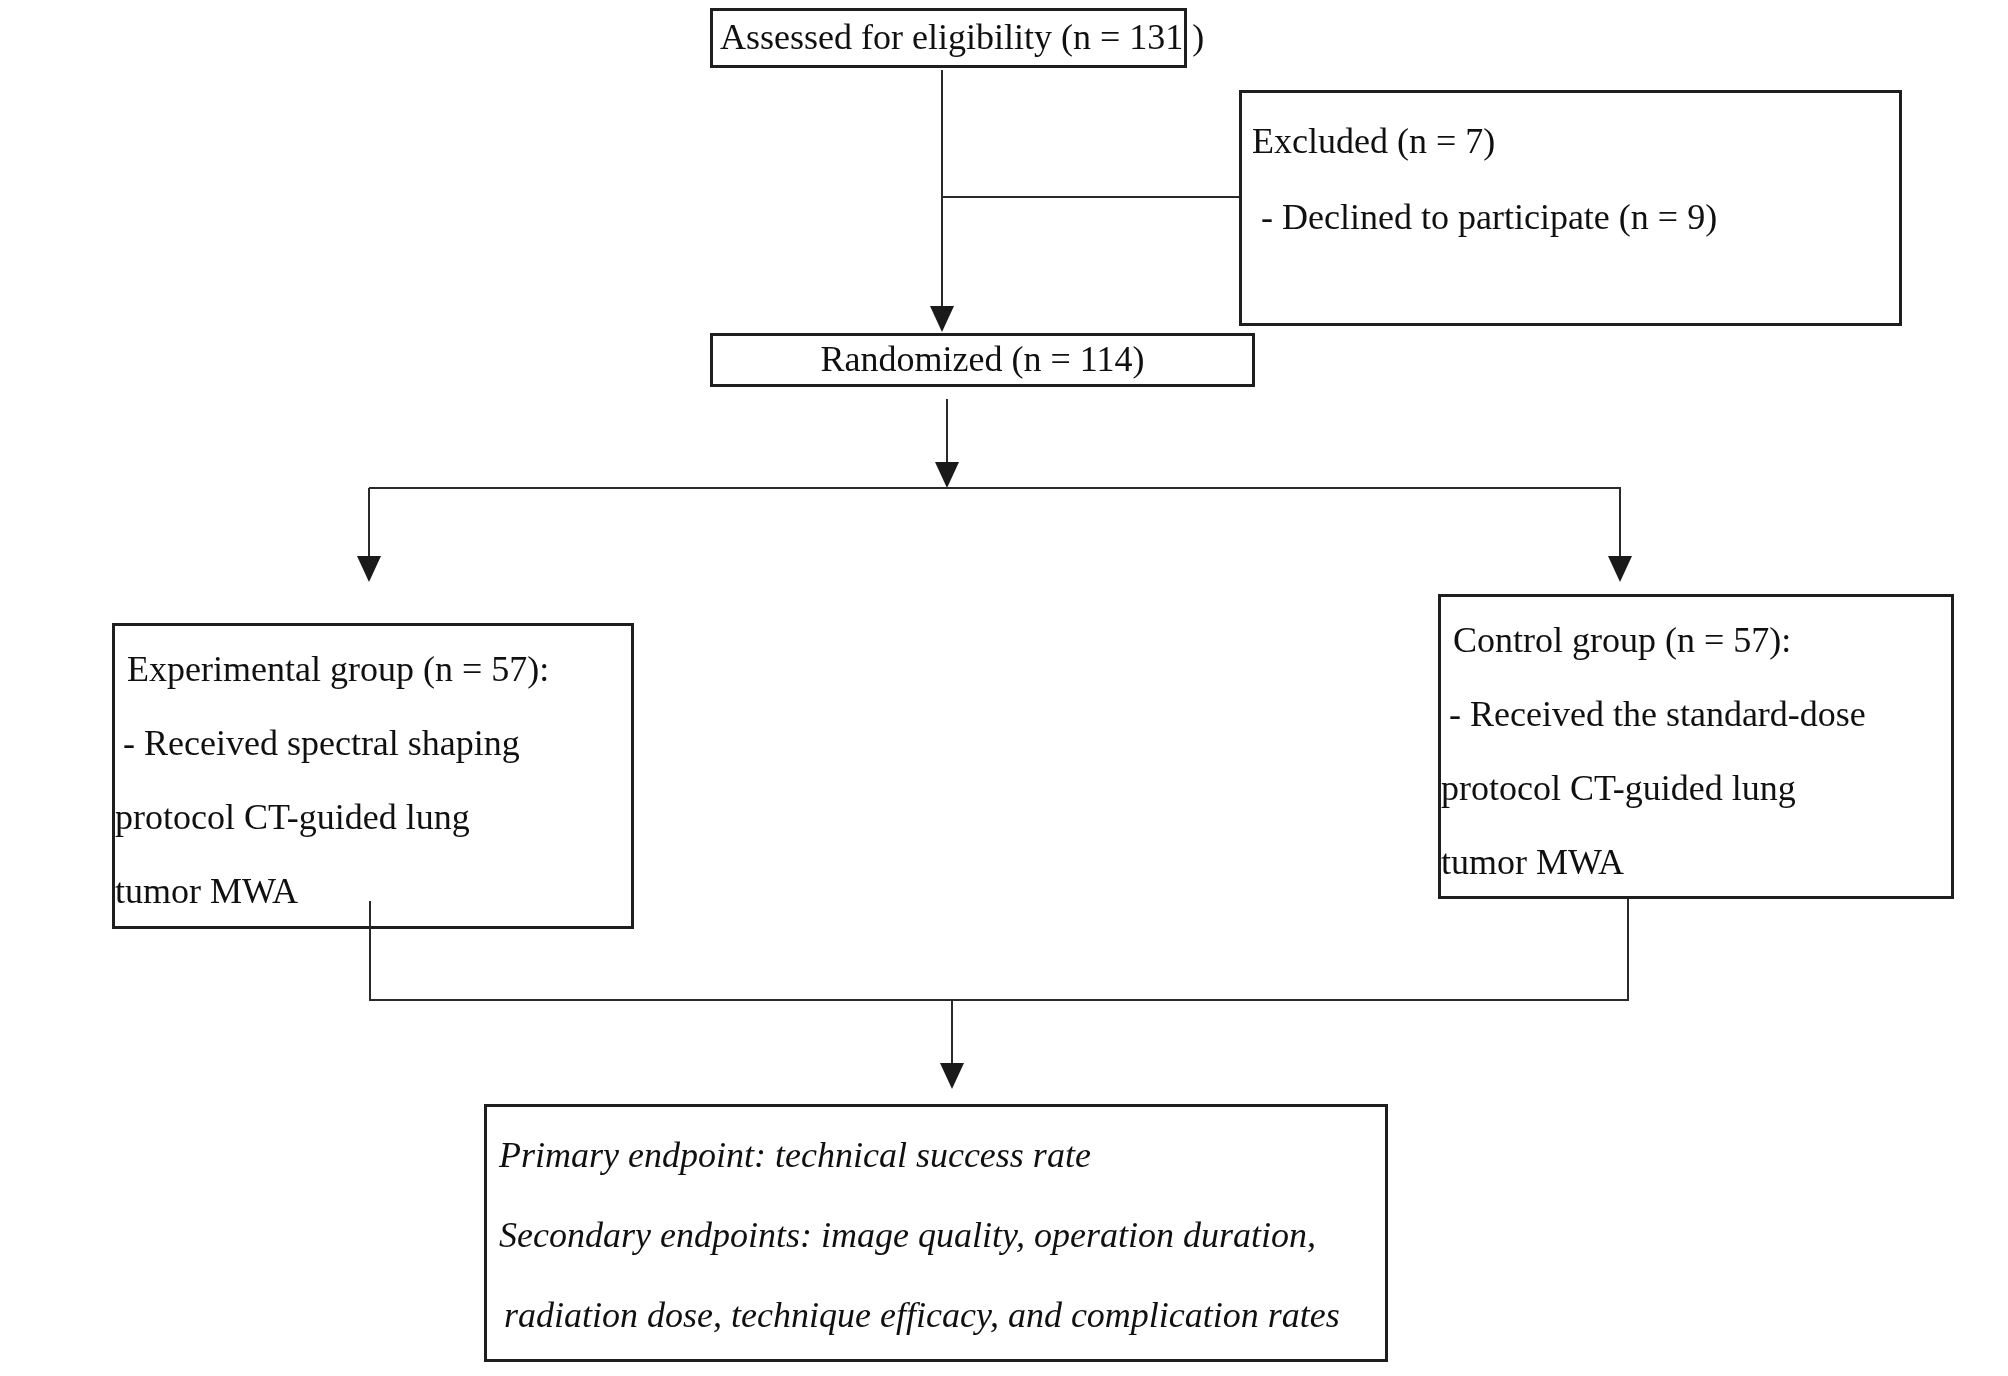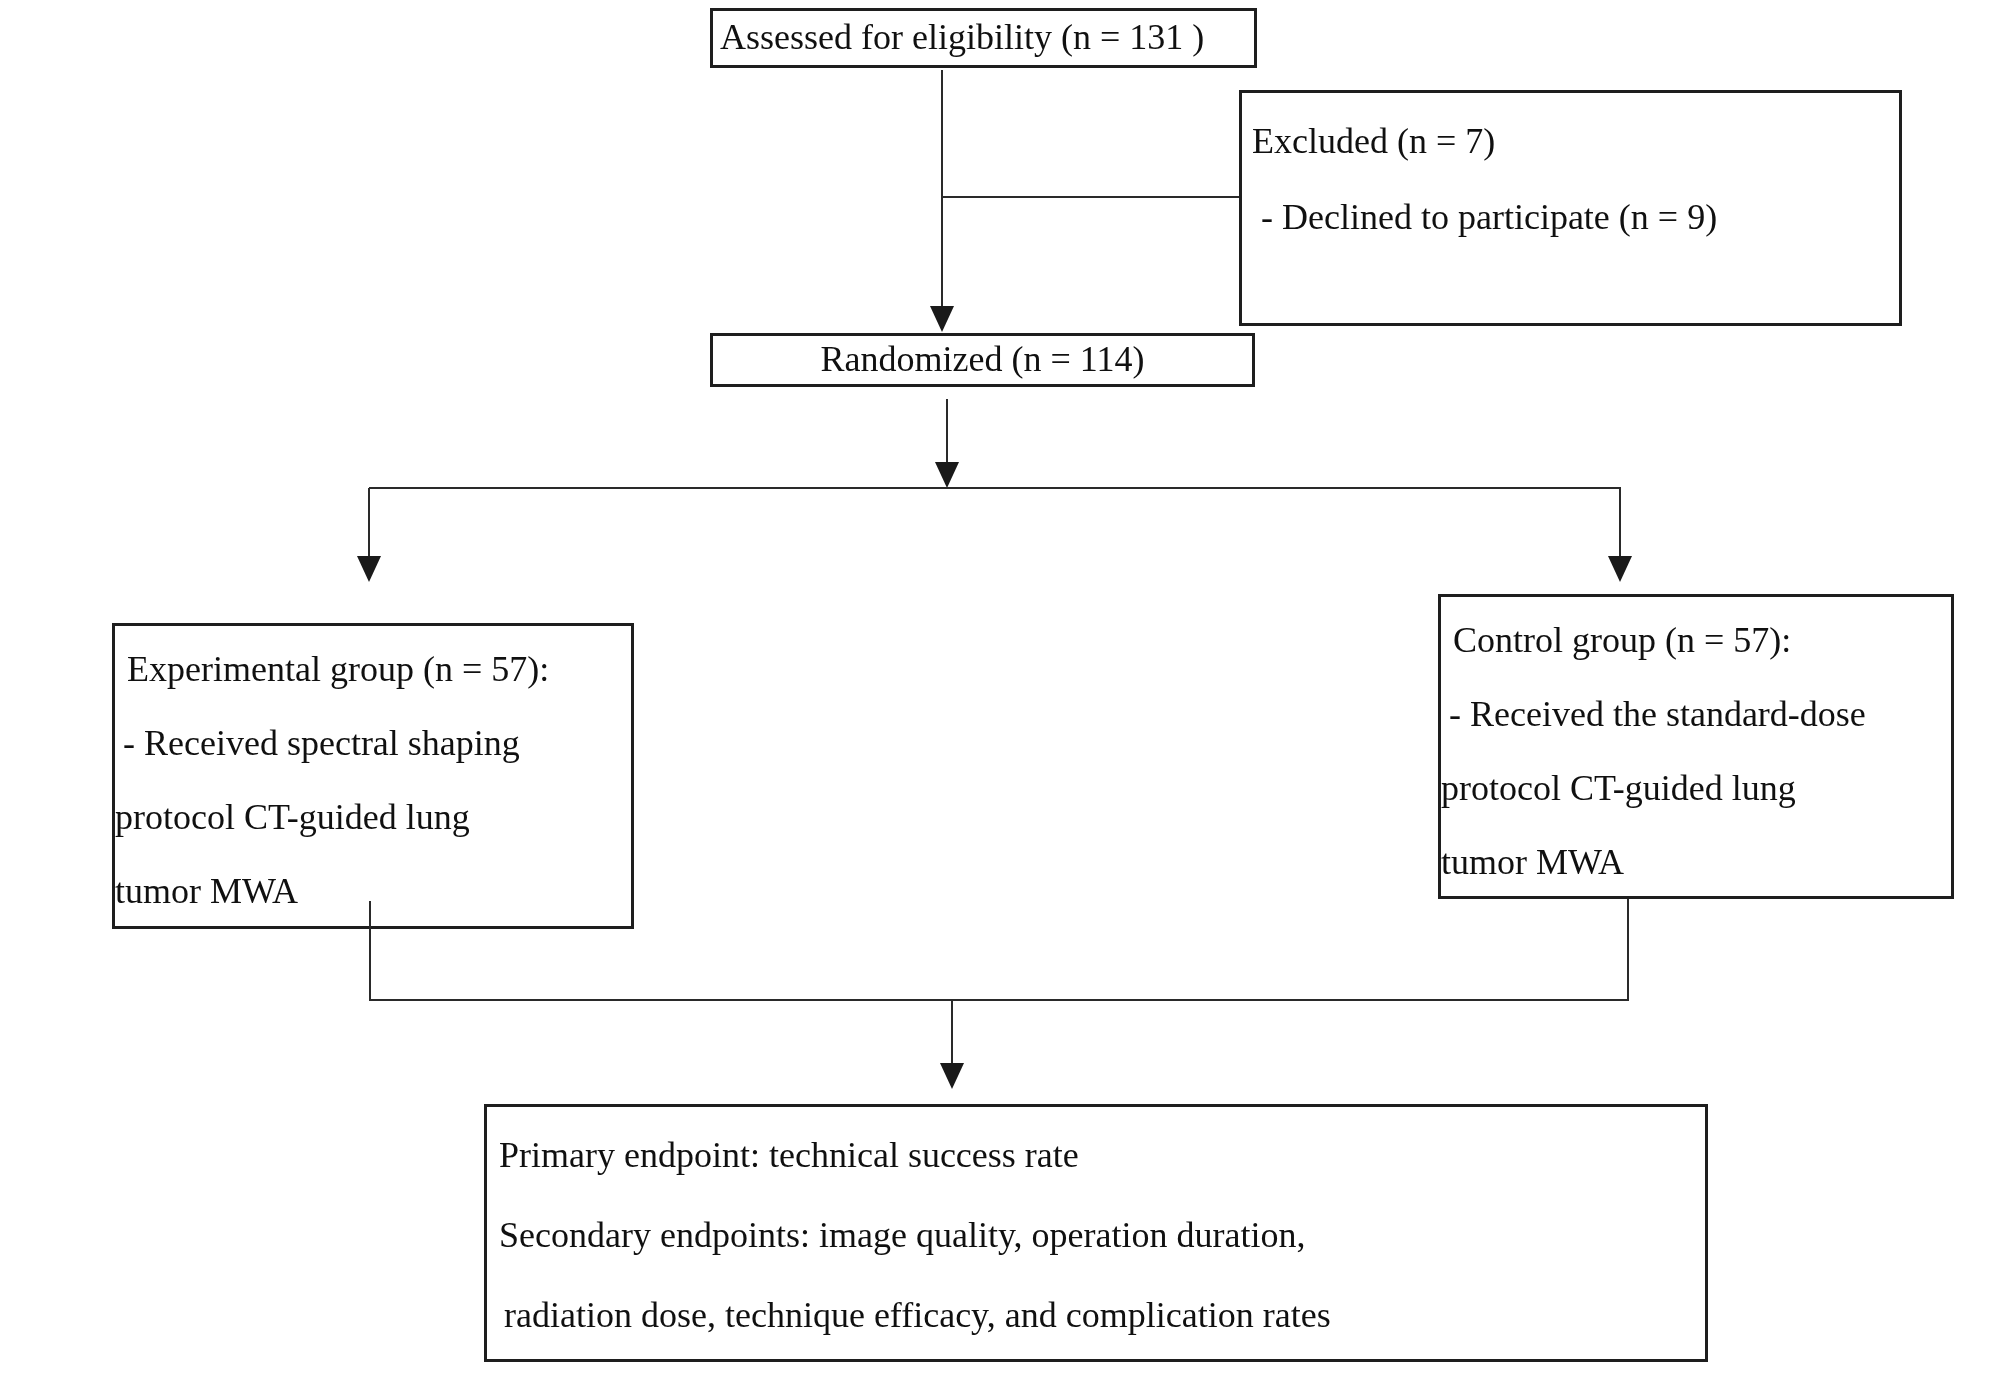--- a/index.html
+++ b/index.html
@@ -36,21 +36,21 @@
     position: absolute;
     width: 0;
     height: 0;
     border-left: 12px solid transparent;
     border-right: 12px solid transparent;
     border-top: 26px solid #1a1a1a;
   }
 
   
   #box-assessed {
-    left: 710px; top: 8px; width: 547px; height: 60px;
+    left: 710px; top: 8px; width: 477px; height: 60px;
     display: flex; align-items: center;
     padding-left: 7px;
   }
   #box-excluded {
     left: 1239px; top: 90px; width: 663px; height: 236px;
     padding: 10px 0 0 10px;
   }
   #box-excluded .line { line-height: 76px; }
   #box-excluded .indent { padding-left: 9px; }
 
@@ -61,22 +61,23 @@
   .group-box { padding: 6px 0 0 0; }
   .group-box .line { line-height: 74px; }
   .group-box .title { padding-left: 12px; }
   .group-box .dash { padding-left: 8px; }
   .group-box .cont { }
 
   #box-experimental { left: 112px; top: 595px; width: 522px; height: 306px; margin-top: 28px; }
   #box-control     { left: 1438px; top: 594px; width: 516px; height: 305px; }
 
   #box-endpoints {
-    left: 484px; top: 1104px; width: 1224px; height: 258px;
+    left: 484px; top: 1104px; width: 904px; height: 258px;
     padding: 8px 0 0 12px;
+    font-style: italic;
   }
   #box-endpoints .line { line-height: 80px; }
   #box-endpoints .cont { padding-left: 5px; }
 
   
   #v-assessed-randomized { left: 941px; top: 70px;  height: 238px; }
   #a-randomized          { left: 930px; top: 306px; }
   #h-excluded            { left: 942px; top: 196px; width: 297px; }
 
   #v-randomized-split    { left: 946px; top: 399px; height: 64px; }

